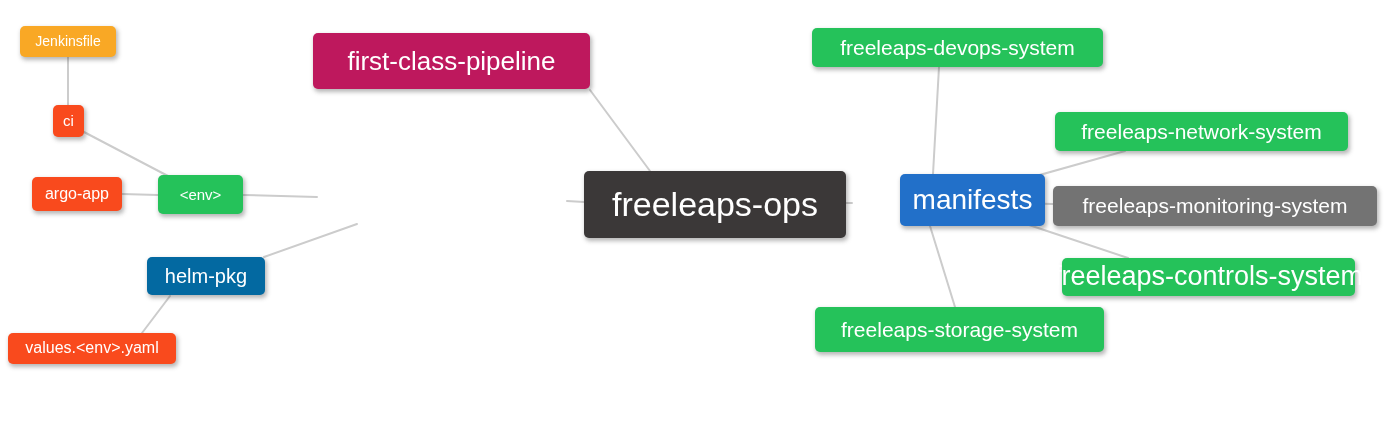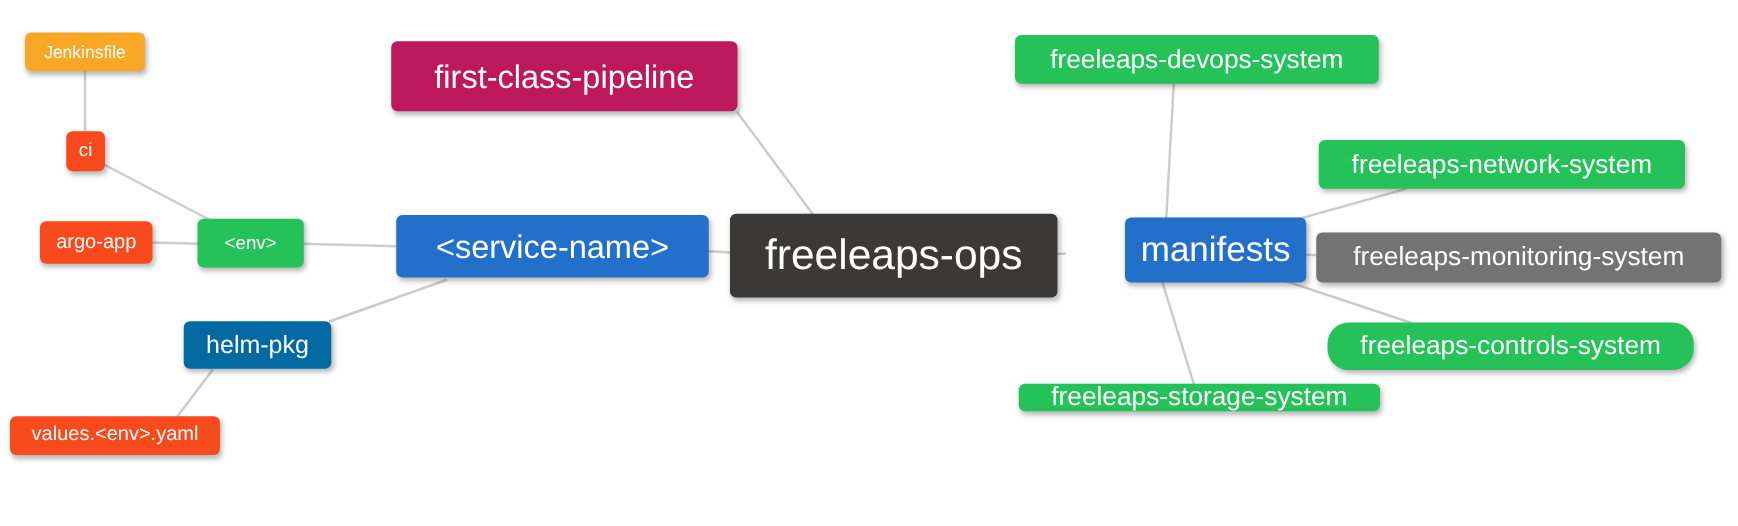--- a/index.html
+++ b/index.html
@@ -93,23 +93,20 @@
   </div>
 
   <div class="node" style="left: 8px; top: 333px; width: 168px; height: 31px; font-size: 16px; background: rgb(249, 74, 29);">
     <span class="label">values.&lt;env&gt;.yaml</span>
   </div>
 
   <div class="node" style="left: 313px; top: 33px; width: 277px; height: 56px; font-size: 26px; background: #be185d;">
     <span class="label">first-class-pipeline</span>
   </div>
 
-  <div class="node" style="left: 317px; top: 172px; width: 250px; height: 50px; font-size: 26px; background: rgb(34, 112, 201);">
-    <span class="label">&lt;service-name&gt;</span>
-  </div>
 
   <div class="node" style="left: 584px; top: 171px; width: 262px; height: 67px; font-size: 34px; background: rgb(59, 56, 56);">
     <span class="label">freeleaps-ops</span>
   </div>
 
   <div class="node" style="left: 852px; top: 174px; width: 145px; height: 52px; font-size: 28px; background: rgb(34, 112, 201); margin-left: 48px;">
     <span class="label">manifests</span>
   </div>
 
   <div class="node" style="left: 796px; top: 28px; width: 291px; height: 39px; font-size: 21px; background: rgb(37, 194, 90); margin-left: 16px;">
@@ -117,21 +114,21 @@
   </div>
 
   <div class="node" style="left: 1055px; top: 112px; width: 293px; height: 39px; font-size: 21px; background: rgb(37, 194, 90);">
     <span class="label">freeleaps-network-system</span>
   </div>
 
   <div class="node" style="left: 1053px; top: 186px; width: 324px; height: 40px; font-size: 21px; background: #737373;">
     <span class="label">freeleaps-monitoring-system</span>
   </div>
 
-  <div class="node" style="left: 1062px; top: 258px; width: 293px; height: 38px; font-size: 21px; background: rgb(37, 194, 90); border-radius: 17px;">
+  <div class="node" style="left: 1062px; top: 258px; width: 293px; height: 38px; font-size: 27px; background: rgb(37, 194, 90);">
     <span class="label">freeleaps-controls-system</span>
   </div>
 
-  <div class="node" style="left: 815px; top: 307px; width: 289px; height: 22px; font-size: 21px; background: rgb(37, 194, 90);">
+  <div class="node" style="left: 815px; top: 307px; width: 289px; height: 45px; font-size: 21px; background: rgb(37, 194, 90);">
     <span class="label">freeleaps-storage-system</span>
   </div>
 
 </div>
 
 </body></html>

